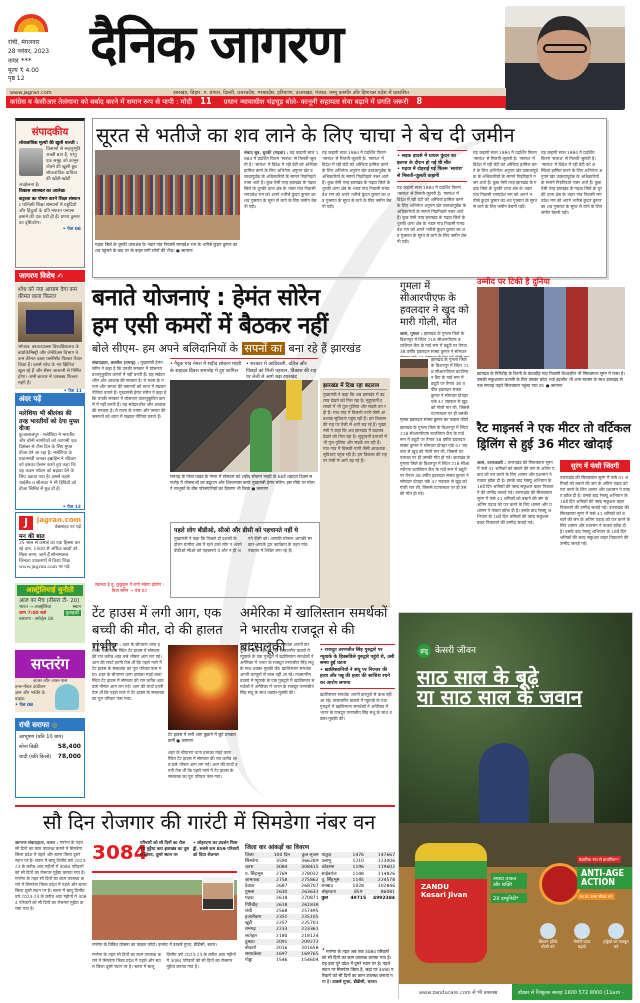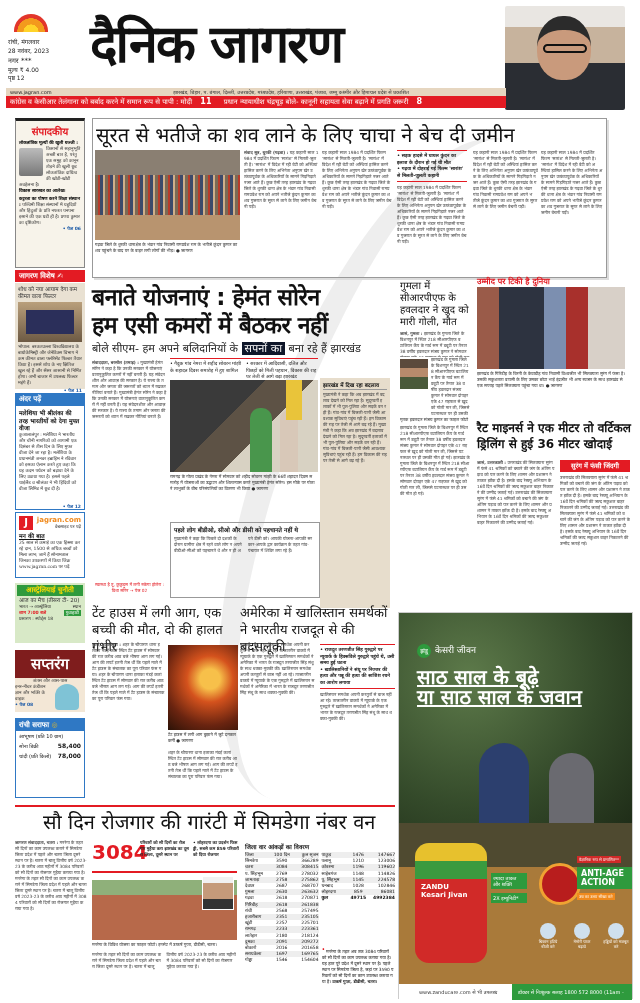--- a/index.html
+++ b/index.html
@@ -29,36 +29,36 @@
   .jv-photo { width: 64px; height: 40px; margin: 2px 0; background: linear-gradient(#b99f7b,#6d5a44); position: relative; }
   .jv-photo div { position:absolute; left: 8px; top: 8px; width: 48px; height: 24px; background: #2b2f5a; }
   .ap-head { left: 15px; top: 393px; width: 70px; height: 12px; background: #2f78c4; color: #fff; font-size: 7px; font-weight: bold; padding-left: 4px; line-height: 12px; }
   .ap-box { left: 15px; top: 405px; width: 70px; height: 105px; border: 1px solid #2f78c4; padding: 3px; }
   .ap-box h4 { font-size: 6px; line-height: 7.5px; color: #111; }
   .jag-box { left: 15px; top: 512px; width: 70px; height: 66px; border: 1px solid #2f78c4; padding: 3px; }
   .jlogo { display:inline-block; width: 14px; height: 14px; background:#e31b23; color:#fff; font-weight:bold; font-size: 10px; text-align:center; line-height:14px; vertical-align: top; }
   .cric-box { left: 15px; top: 583px; width: 70px; height: 60px; background: #d8e9c7; padding: 2px; }
   .cric-title { background: #2e9a3d; color: #ffdd00; font-size: 7px; font-weight: bold; text-align:center; line-height: 11px; }
   .saptrang { left: 15px; top: 650px; width: 70px; height: 62px; }
-  .sap-top { height: 28px; background: #7f1d1d; color: #fff; font-size: 15px; font-weight: bold; text-align: center; line-height: 28px; }
+  .sap-top { height: 28px; background: #a21caf; color: #fff; font-size: 15px; font-weight: bold; text-align: center; line-height: 28px; }
   .sap-bot { height: 34px; background: #f3e7d6; position: relative; }
   .ranchi { left: 15px; top: 718px; width: 70px; height: 80px; border: 1px solid #2f78c4; }
   .ranchi h4 { background: #2f78c4; color: #fff; font-size: 7px; padding-left: 3px; line-height: 12px; }
   .ranchi .row { display:flex; justify-content: space-between; font-size: 5px; padding: 1px 3px; line-height: 8px; }
   .ranchi .row b { font-size: 6px; }
   .story1 { left: 92px; top: 118px; width: 515px; height: 160px; border: 1px solid #999; box-shadow: 2px 2px 0 #ddd; padding: 3px; }
   .h1 { font-size: 20px; font-weight: normal; line-height: 26px; white-space: nowrap; }
   .crowd { left: 95px; top: 150px; width: 145px; height: 90px; background: repeating-linear-gradient(90deg,#7b6a55 0 3px,#b83b2a 3px 5px,#3c4a6a 5px 8px,#cfae8a 8px 10px); }
   .crowd-top { left: 95px; top: 150px; width: 145px; height: 25px; background: #8a7f72; }
   .crowd-bot { left: 95px; top: 215px; width: 145px; height: 25px; background: #b8946f; }
   .textcol { font-size: 4.3px; line-height: 6px; color: #444; overflow: hidden; word-break: break-all; }
   .bullets { border-top: 1.5px solid #e31b23; border-bottom: 1.5px solid #e31b23; padding: 2px 0; font-size: 4.8px; line-height: 6.5px; font-weight: bold; color: #222; }
   .headline2 { left: 92px; top: 283px; width: 230px; font-size: 23px; font-weight: bold; line-height: 28px; letter-spacing: -0.5px; white-space: nowrap; }
   .sub2 { left: 92px; top: 342px; width: 300px; font-size: 11px; line-height: 14px; white-space: nowrap; color: #222; }
-  .sub2 .hl { background: #0f172a; color: #fff; padding: 0 3px; }
+  .sub2 .hl { background: #a16207; color: #fff; padding: 0 3px; }
   .cm-photo { left: 170px; top: 380px; width: 148px; height: 92px; background: linear-gradient(135deg,#3a3a3a 0 40%,#5d5245 40% 60%,#d8d2c3 60%); }
   .cm-photo .p1 { position:absolute; left: 80px; top: 28px; width: 22px; height: 64px; background: #49964c; border-radius: 10px 10px 0 0; }
   .cm-photo .p2 { position:absolute; left: 110px; top: 30px; width: 18px; height: 62px; background: #d8c8b8; border-radius: 9px 9px 0 0; }
   .cm-photo .yellow { position:absolute; left: 116px; top: 0; width: 16px; height: 40px; background: #e9c43a; }
   .sidebox { left: 320px; top: 378px; width: 70px; height: 230px; background: #e7ddcc; padding: 3px; }
   .sidebox h5 { font-size: 5.5px; color: #111; border-bottom: 1px solid #999; margin-bottom: 2px; }
   .pehle { left: 170px; top: 522px; width: 150px; height: 76px; border: 1px solid #999; padding: 3px; }
   .pehle h5 { font-size: 6px; line-height: 8px; margin-bottom: 2px; }
   .gumla { left: 400px; top: 280px; width: 70px; }
   .gumla h4 { font-size: 10px; line-height: 12px; font-weight: normal; }

